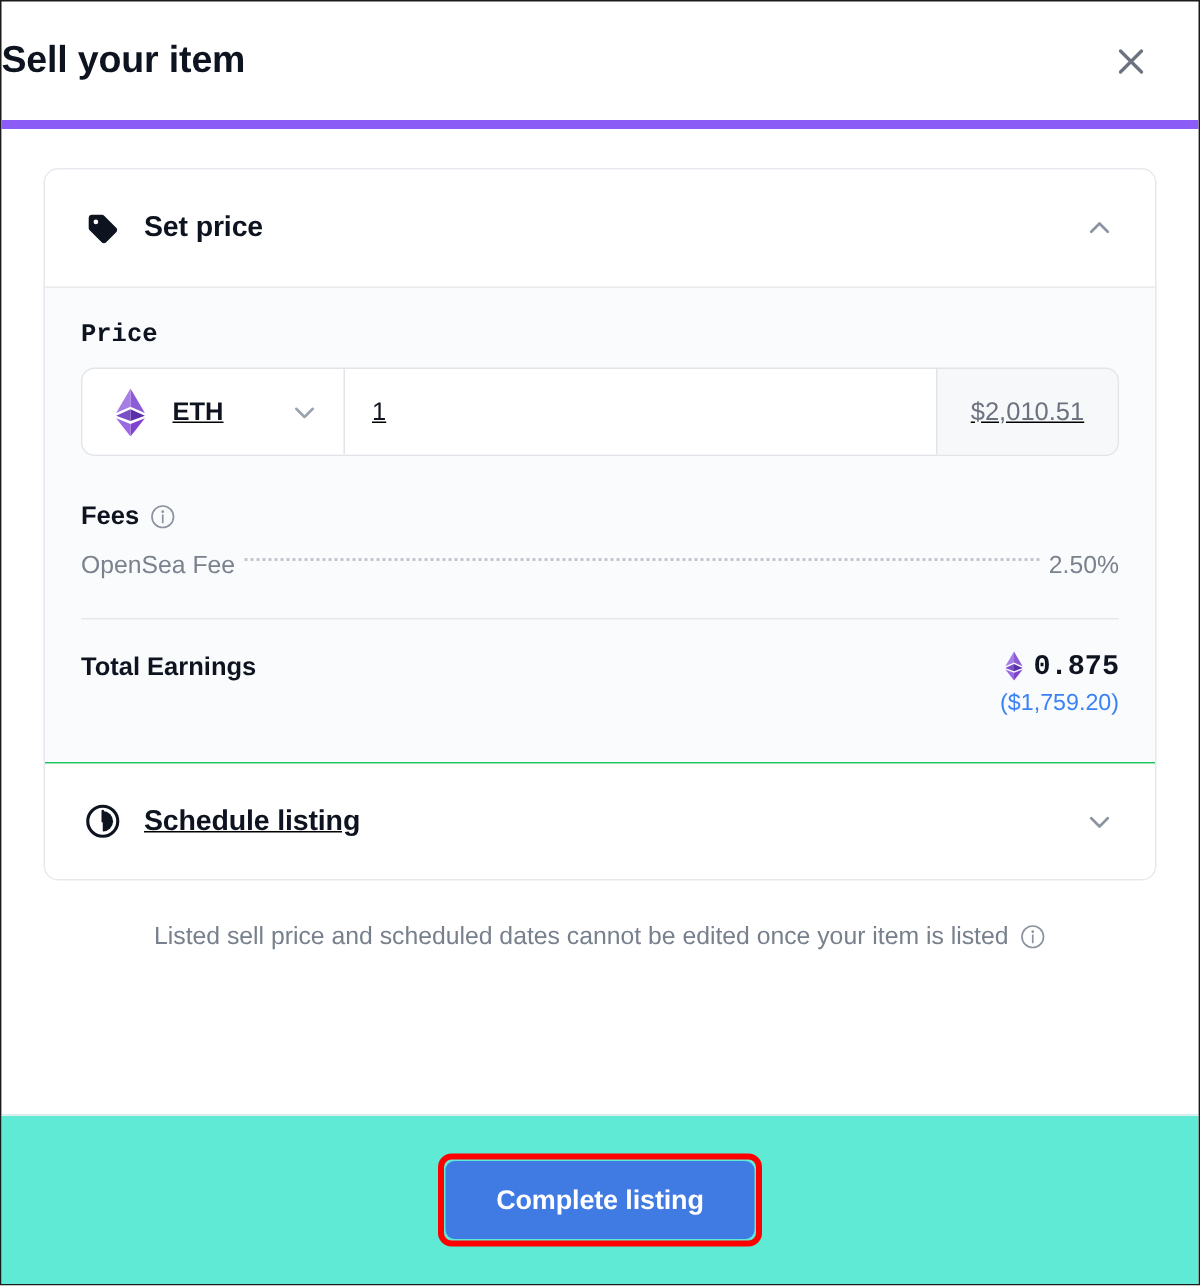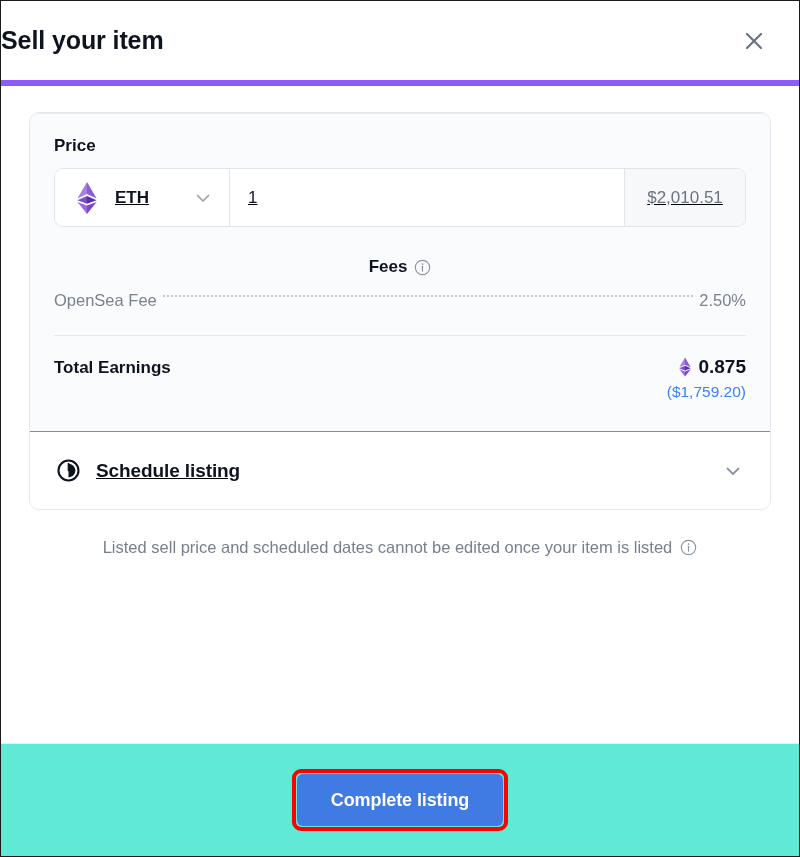--- a/index.html
+++ b/index.html
@@ -113,20 +113,21 @@
     background: #fafbfc;
     border-top: 1px solid #e9ebef;
     padding: 22px 24px 26px 24px;
   }
 
   .field-label {
     font-size: 17px;
     font-weight: 700;
     color: #0e1320;
     margin: 0 0 12px 0;
+    font-family: Liberation Mono, monospace;
   }
 
   
   .price-row {
     display: flex;
     align-items: stretch;
     height: 57px;
     border: 1px solid #e1e4e8;
     border-radius: 9px;
     background: #ffffff;
@@ -176,21 +177,20 @@
     font-size: 17px;
     color: #6b7280;
   }
 
   
   .fees-head {
     display: flex;
     align-items: center;
     margin-top: 30px;
     margin-bottom: 6px;
-    justify-content: center;
   }
   .fees-title {
     font-size: 17px;
     font-weight: 700;
     color: #0e1320;
   }
   .info-icon { margin-left: 7px; display:flex; align-items:center; cursor:pointer; }
 
   .fee-row {
     display: flex;
@@ -234,20 +234,21 @@
     padding-top: 2px;
   }
   .total-right { text-align: right; }
   .total-amount {
     display: flex;
     align-items: center;
     justify-content: flex-end;
     font-size: 19px;
     font-weight: 700;
     color: #0e1320;
+    font-family: Liberation Mono, monospace;
   }
   .total-amount .eth-mini { margin-right: 7px; display:flex; align-items:center; }
   .total-usd {
     font-size: 15.5px;
     color: #3b82f6;
     margin-top: 5px;
   }
 
   
   .note {
@@ -303,20 +304,34 @@
       <svg width="22" height="22" viewBox="0 0 22 22" aria-hidden="true">
         <path d="M4 4 L18 18 M18 4 L4 18" stroke="#6b7280" stroke-width="2.2" stroke-linecap="round"></path>
       </svg>
     </button>
   </div>
 
   <div class="modal-body">
 
     <div class="accordion">
 
+      <div class="acc-head">
+        <span class="acc-icon">
+          <svg width="25" height="25" viewBox="0 0 24 24" aria-hidden="true">
+            <path d="M20.6 11.3 12.9 3.6a1.9 1.9 0 0 0-1.4-.6H5.2A2.2 2.2 0 0 0 3 5.2v6.3c0 .5.2 1 .6 1.4l7.7 7.7c.8.8 2.1.8 2.9 0l6.4-6.4c.8-.8.8-2.1 0-2.9z" fill="#0e1320"></path>
+            <circle cx="7.6" cy="7.6" r="1.5" fill="#ffffff"></circle>
+          </svg>
+        </span>
+        <span class="acc-label">Set price</span>
+        <span class="acc-chevron">
+          <svg width="20" height="20" viewBox="0 0 20 20" aria-hidden="true">
+            <path d="M4.5 12.5 L10 7 L15.5 12.5" fill="none" stroke="#8b94a0" stroke-width="1.8" stroke-linecap="round" stroke-linejoin="round"></path>
+          </svg>
+        </span>
+      </div>
 
       <div class="acc-panel">
 
         <div class="field-label">Price</div>
 
         <div class="price-row">
           <div class="cur-select">
             <span class="eth-logo">
               <svg width="20" height="32" viewBox="0 0 20 32" aria-hidden="true">
                 <path d="M10 0 L10 12.1 L19.6 16.4 Z" fill="#8b5cd6"></path>

